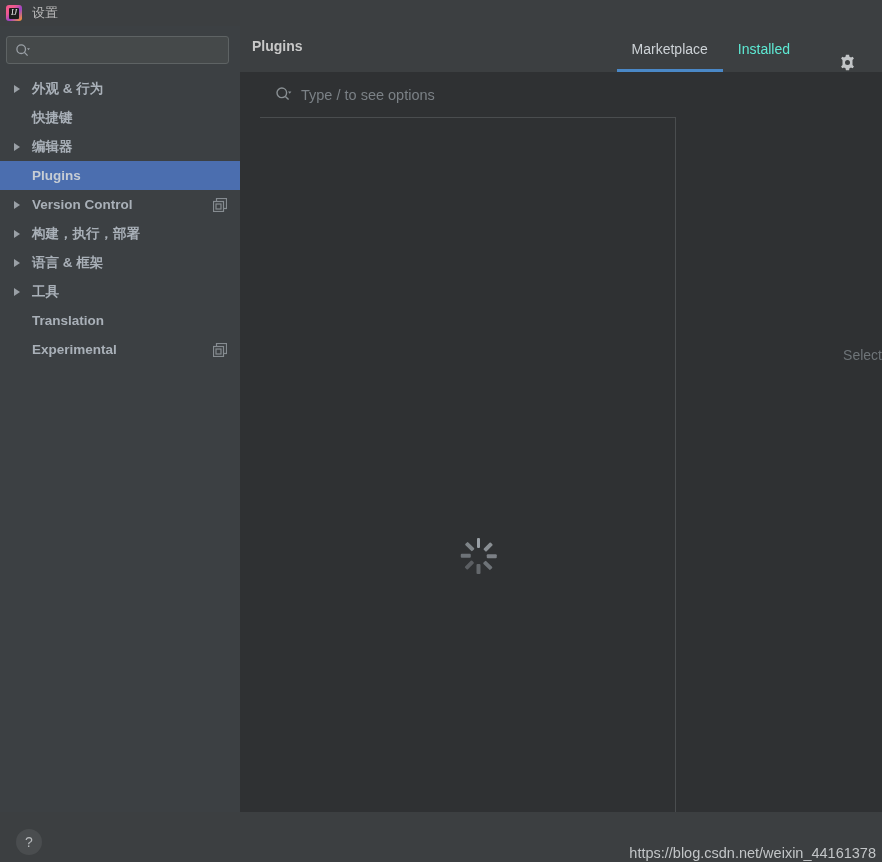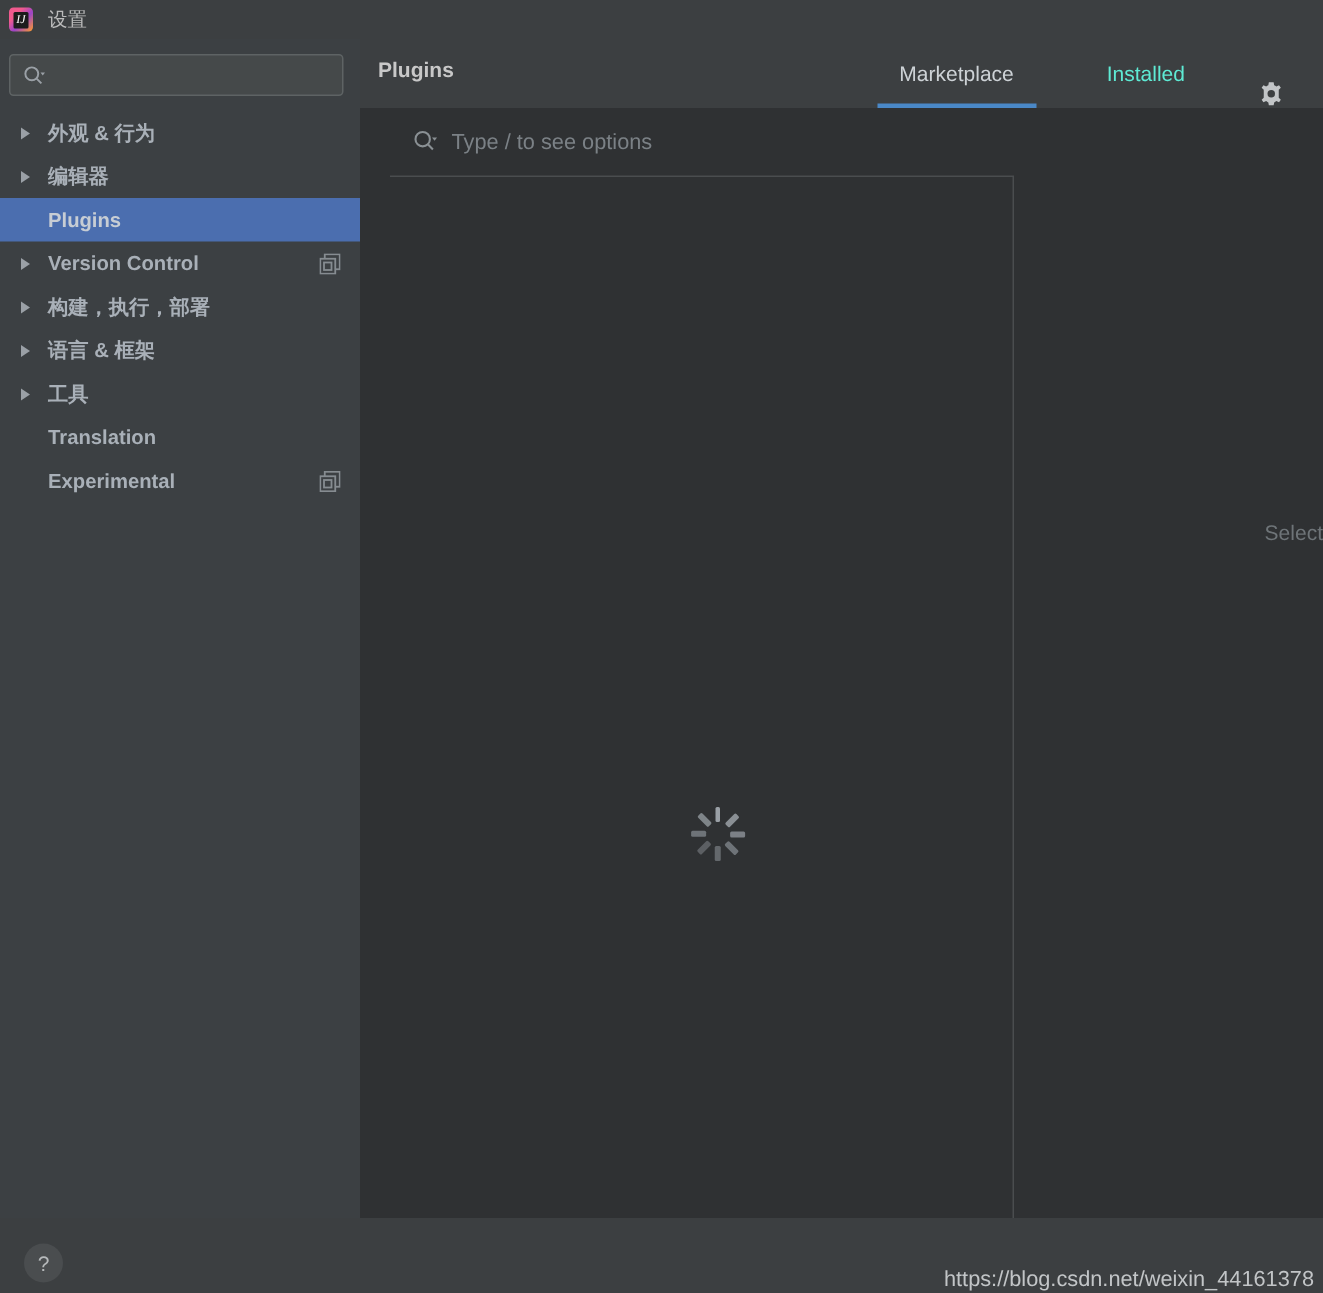--- a/index.html
+++ b/index.html
@@ -147,21 +147,20 @@
     font-size: 14px;
     font-weight: bold;
     color: #c8c8c8;
   }
   .tabs {
     position: absolute;
     right: 77px; top: 0;
     height: 46px;
     display: flex;
     align-items: center;
-    gap: 32px;
   }
   .tab {
     position: relative;
     height: 46px;
     display: flex; align-items: center;
     padding: 0 15px;
     font-size: 14px;
     color: #5eead4;
     cursor: default;
   }
@@ -297,20 +296,26 @@
 
     <div class="tree">
 
       <div class="tree-item">
         <span class="arrow">
             <span class="tri"></span>
           </span>
         <span class="tree-label">外观 &amp; 行为</span>
       </div>
 
+      <div class="tree-item">
+        <span class="arrow empty">
+            <span class="tri"></span>
+          </span>
+        <span class="tree-label">快捷键</span>
+      </div>
 
       <div class="tree-item">
         <span class="arrow">
             <span class="tri"></span>
           </span>
         <span class="tree-label">编辑器</span>
       </div>
 
       <div class="tree-item selected">
         <span class="arrow empty">

